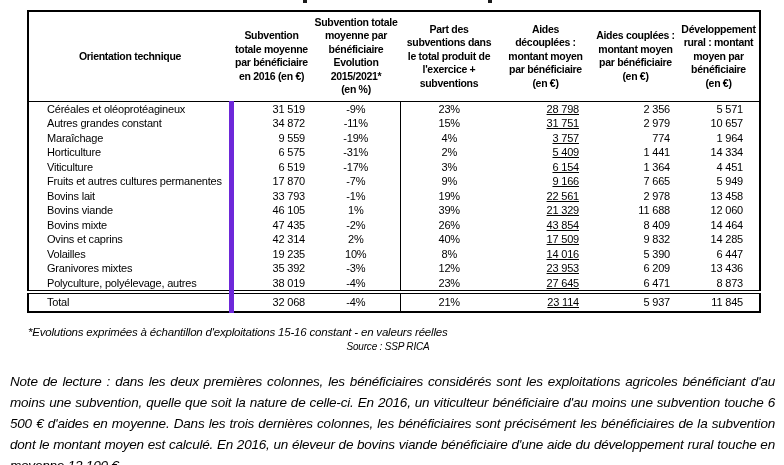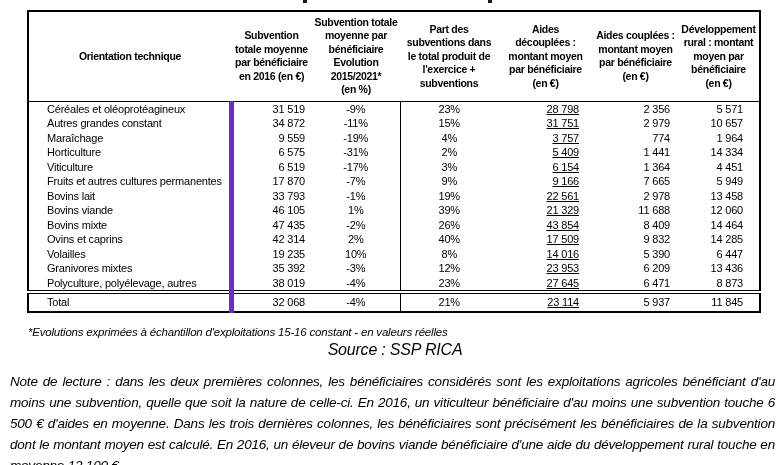--- a/index.html
+++ b/index.html
@@ -54,22 +54,22 @@
   tr.total-row td {
     border-top: 4px double #000;
     height: 17px; line-height: 17px;
   }
 
   .footnote {
     position: absolute; left: 12px; top: 326px; width: 744px;
     font-size: 11.5px; font-style: italic; letter-spacing: -0.2px; margin-left: 16px;
   }
   .source-line {
-    position: absolute; left: 7px; top: 341px; width: 776px;
-    text-align: center; font-size: 16px; font-style: italic; letter-spacing: -0.2px;
+    position: absolute; left: 0; top: 341px; width: 776px;
+    text-align: center; font-size: 10px; font-style: italic; letter-spacing: -0.2px;
   }
   .reading-note {
     position: absolute; left: 10px; top: 371px; width: 765px;
     font-size: 13.5px; font-style: italic; line-height: 21px;
     text-align: justify; letter-spacing: -0.2px;
   }
 </style>
 </head>
 <body>
 

